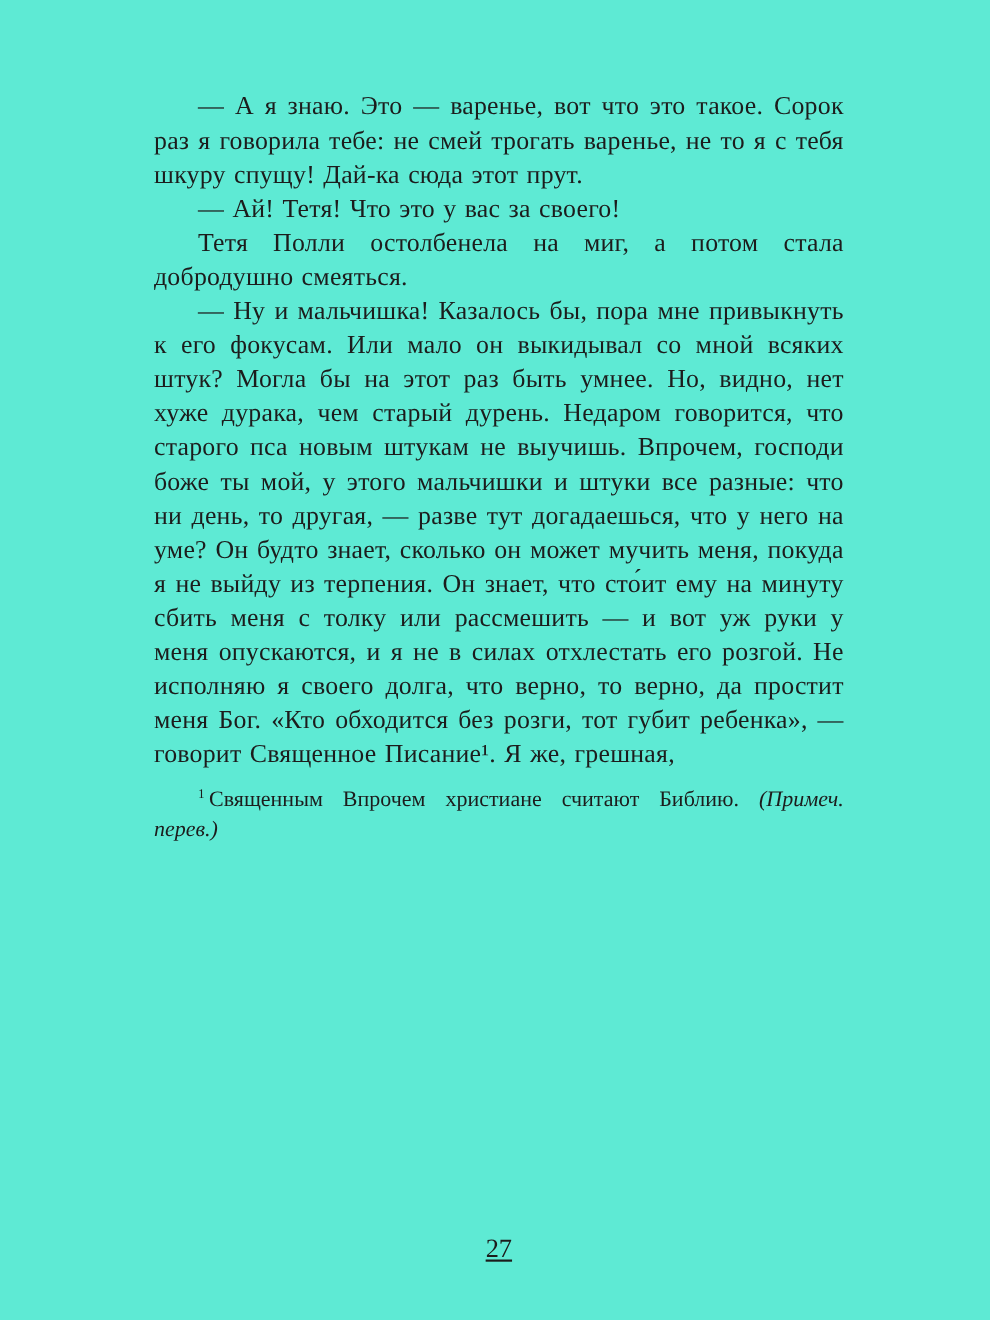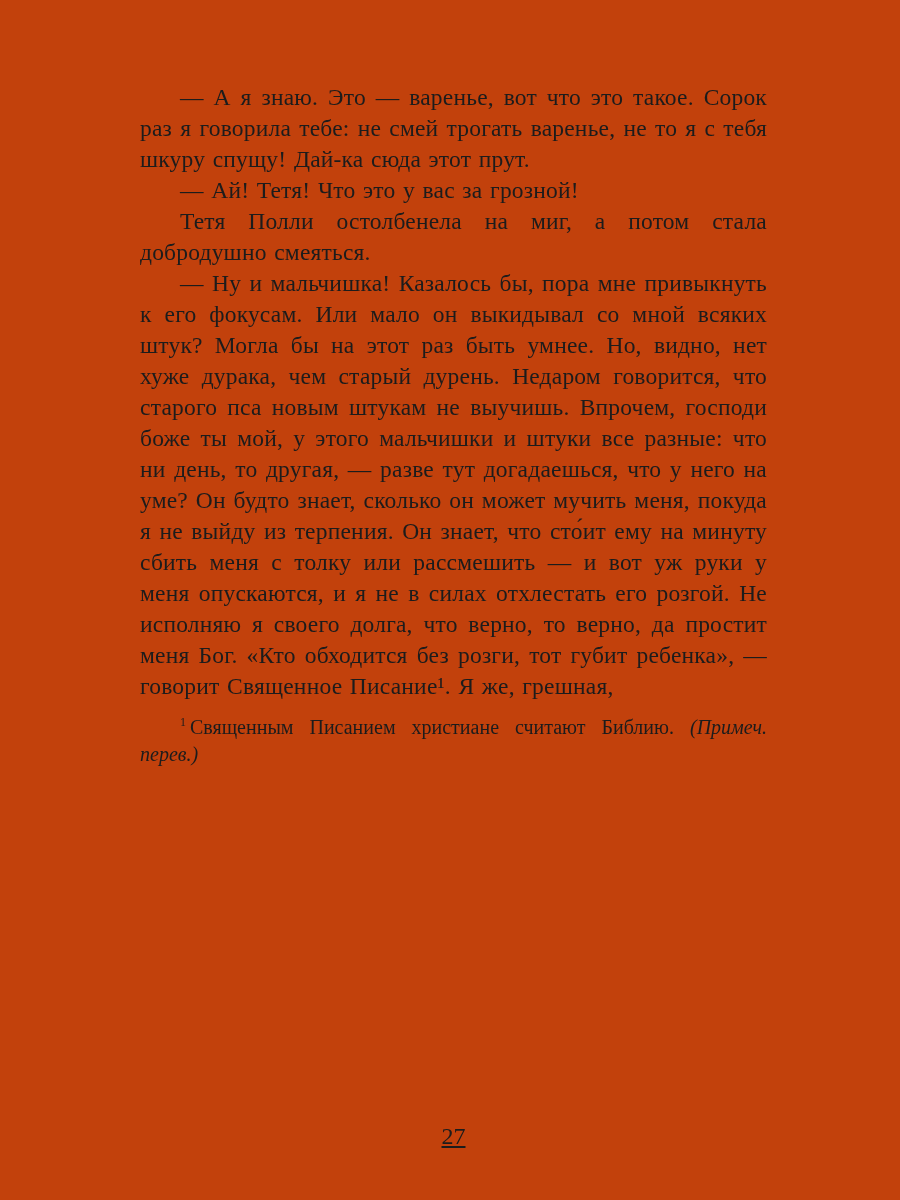--- a/index.html
+++ b/index.html
@@ -12,21 +12,21 @@
     color: #1c1c1c;
     position: relative;
     overflow: hidden;
   }
 
   .page {
     position: absolute;
     left: 0; top: 0;
     width: 900px;
     height: 1200px;
-    background: #c2410c;
+    background: #5eead4;
   }
 
   .text-block {
     position: absolute;
     left: 140px;
     top: 82px;
     width: 627px;
   }
 
   .para {
@@ -72,29 +72,29 @@
 </head>
 <body>
 
 <main class="page">
 
   <section class="text-block">
 
     <p class="para">— А я знаю. Это — варенье, вот что это такое. Сорок раз я говорила тебе: не смей трогать варенье, не то я с тебя шкуру спущу! Дай-ка сюда этот прут.</p>
 
 
-    <p class="para">— Ай! Тетя! Что это у вас за грозной!</p>
+    <p class="para">— Ай! Тетя! Что это у вас за своего!</p>
 
 
     <p class="para">Тетя Полли остолбенела на миг, а потом стала добродушно смеяться.</p>
 
     <p class="para">— Ну и мальчишка! Казалось бы, пора мне привыкнуть к его фокусам. Или мало он выкидывал со мной всяких штук? Могла бы на этот раз быть умнее. Но, видно, нет хуже дурака, чем старый дурень. Недаром говорится, что старого пса новым штукам не выучишь. Впрочем, господи боже ты мой, у этого мальчишки и штуки все разные: что ни день, то другая, — разве тут догадаешься, что у него на уме? Он будто знает, сколько он может мучить меня, покуда я не выйду из терпения. Он знает, что сто́ит ему на минуту сбить меня с толку или рассмешить — и вот уж руки у меня опускаются, и я не в силах отхлестать его розгой. Не исполняю я своего долга, что верно, то верно, да простит меня Бог. «Кто обходится без розги, тот губит ребенка», — говорит Священное Писание¹. Я же, грешная,</p>
 
     <div class="footnote">
-      <sup>1</sup><span>Священным Писанием христиане считают Библию.</span>
+      <sup>1</sup><span>Священным Впрочем христиане считают Библию.</span>
       <em class="fn-attrib">(Примеч. перев.)</em>
     </div>
 
   </section>
 
   <div class="page-number">27</div>
 
 </main>
 
 </body></html>

